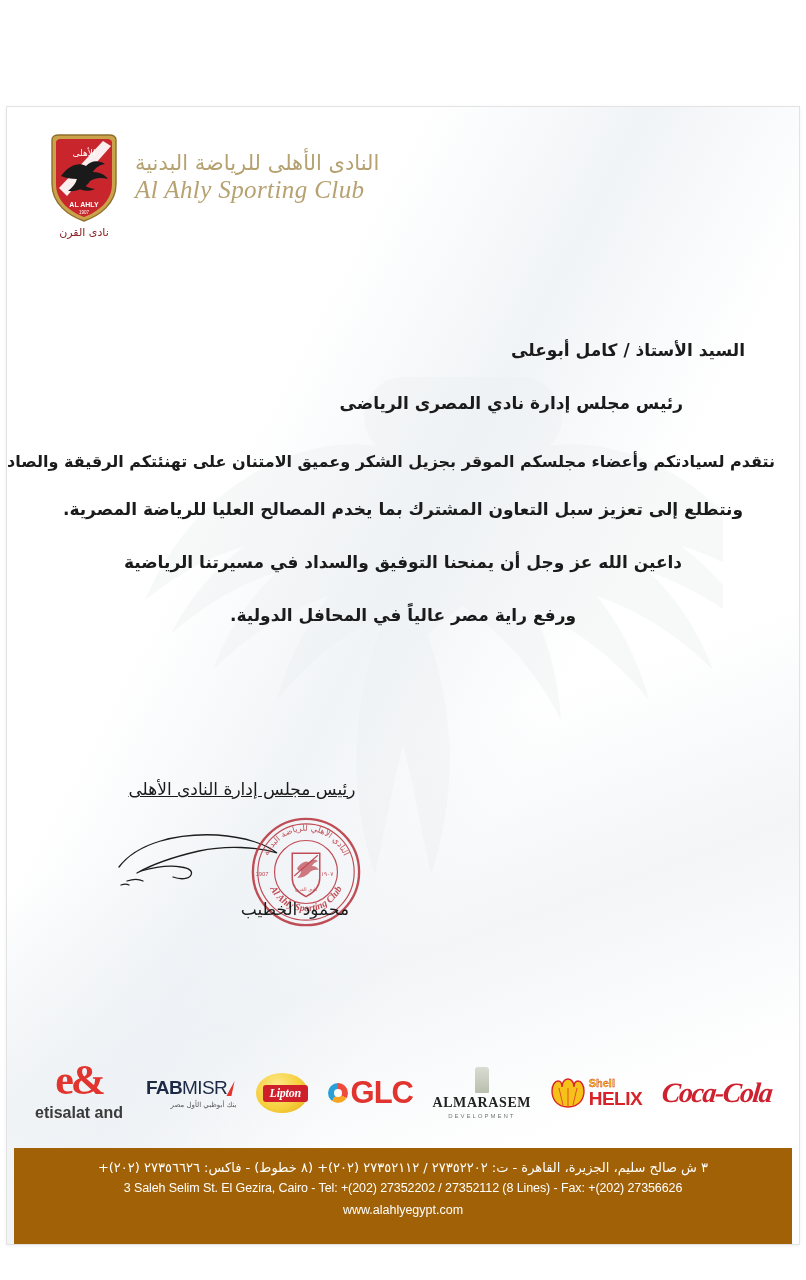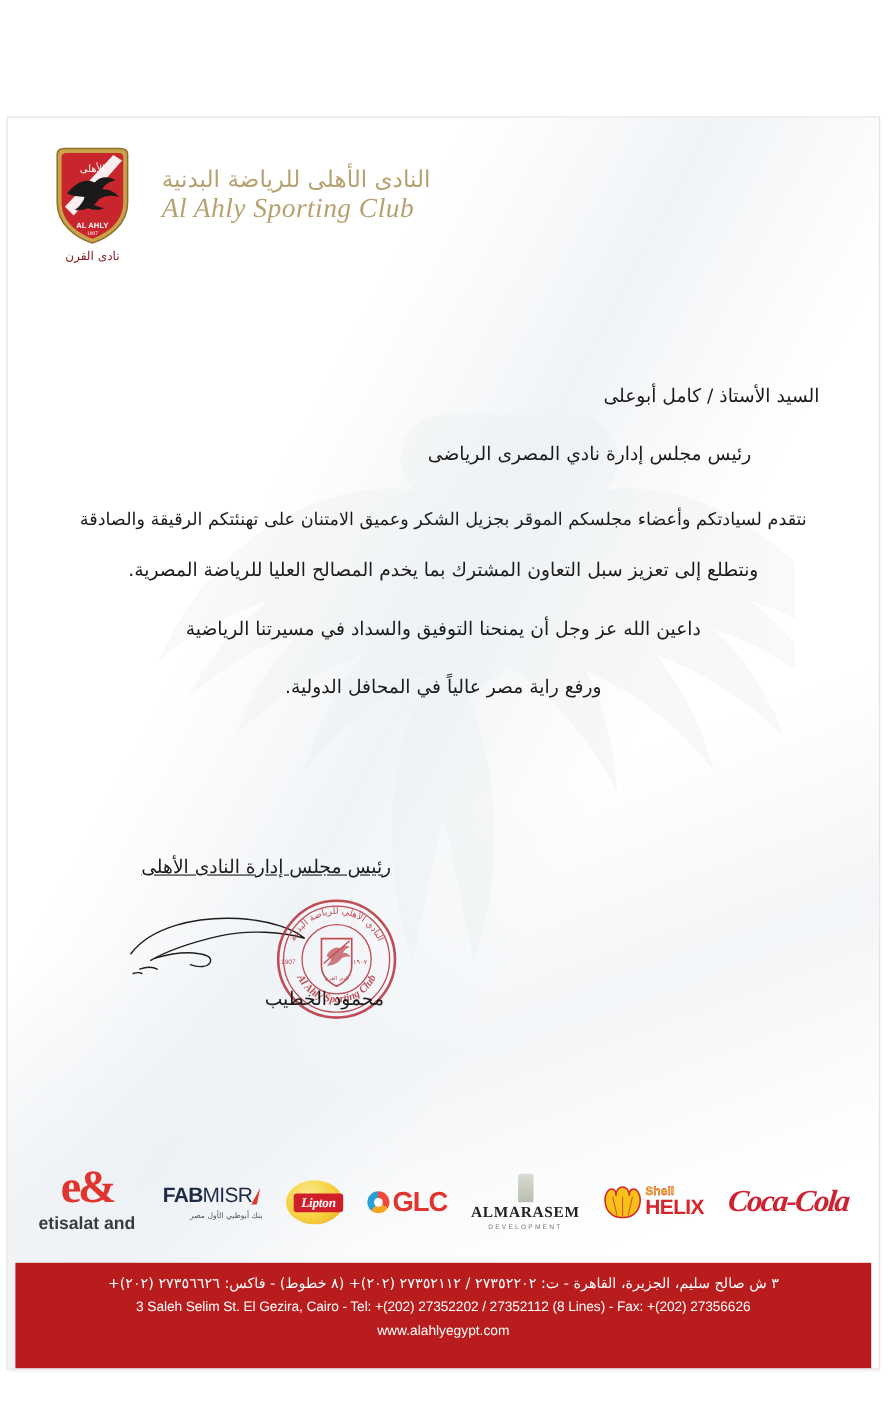--- a/index.html
+++ b/index.html
@@ -52,21 +52,21 @@
     z-index: 1;
   }
 
   
   .letterhead {
     position: absolute;
     left: 40px;
     top: 25px;
     display: flex;
     align-items: center;
-    gap: 26px;
+    gap: 14px;
     z-index: 3;
   }
   .crest-wrap { width: 74px; text-align: center; }
   .crest { width: 74px; height: 92px; display: block; }
   .crest-caption {
     font-family: "DejaVu Sans", sans-serif;
     font-size: 11px;
     color: #8a1f24;
     margin-top: 2px;
     direction: rtl;
@@ -101,22 +101,23 @@
     top: 230px;
     z-index: 3;
     direction: rtl;
     text-align: center;
     font-family: "DejaVu Sans", sans-serif;
     color: #1b1b1b;
   }
   .line {
     font-size: 17px;
     line-height: 1.35;
-    margin: 12px 0 26px 0;
+    margin: 2px 0 26px 0;
     white-space: nowrap;
+    font-weight: bold;
   }
   .line.addressee { text-align: right; padding-right: 30px; margin-bottom: 30px; }
   .line.addressee-role { text-align: right; padding-right: 92px; margin-bottom: 36px; }
   .line.wide { font-size: 16px; }
   .line.tight { margin-bottom: 30px; }
 
   
   .signature-block {
     position: absolute;
     left: 70px;
@@ -202,21 +203,21 @@
   .sp-glc { display: flex; align-items: center; gap: 3px; }
   .sp-glc-mark {
     width: 20px; height: 20px; border-radius: 50%;
     background: conic-gradient(#ef4a3c 0deg 120deg, #f6a623 120deg 220deg, #2aa0d8 220deg 360deg);
     position: relative;
   }
   .sp-glc-mark::after {
     content: ""; position: absolute; left: 6px; top: 6px; width: 8px; height: 8px;
     border-radius: 50%; background: #ffffff;
   }
-  .sp-glc-text { font-size: 25px; font-weight: bold; color: #e2342f; letter-spacing: -1px; }
+  .sp-glc-text { font-size: 31px; font-weight: bold; color: #e2342f; letter-spacing: -1px; }
 
   .sp-alm-icon {
     width: 14px; height: 26px; margin: 0 auto 2px;
     background: linear-gradient(#d8dcd2, #b9bfae);
     border-radius: 3px 3px 1px 1px;
   }
   .sp-alm-text { font-family: "Liberation Serif", serif; font-size: 14px; font-weight: bold; color: #232323; letter-spacing: 0.6px; }
   .sp-alm-sub { font-size: 6px; color: #777; letter-spacing: 2px; margin-top: 2px; }
 
   .sp-shell { display: flex; align-items: flex-end; gap: 4px; }
@@ -230,21 +231,21 @@
     font-size: 28px; color: #cf2230; letter-spacing: -1.5px; transform: skewX(-6deg);
   }
 
   
   .footer {
     position: absolute;
     left: 7px;
     right: 7px;
     bottom: 0;
     height: 96px;
-    background: #b91c1c;
+    background: #a16207;
     color: #ffffff;
     text-align: center;
     z-index: 4;
     padding-top: 10px;
     box-sizing: border-box;
   }
   .footer-ar {
     direction: rtl;
     font-family: "DejaVu Sans", sans-serif;
     font-size: 13px;

